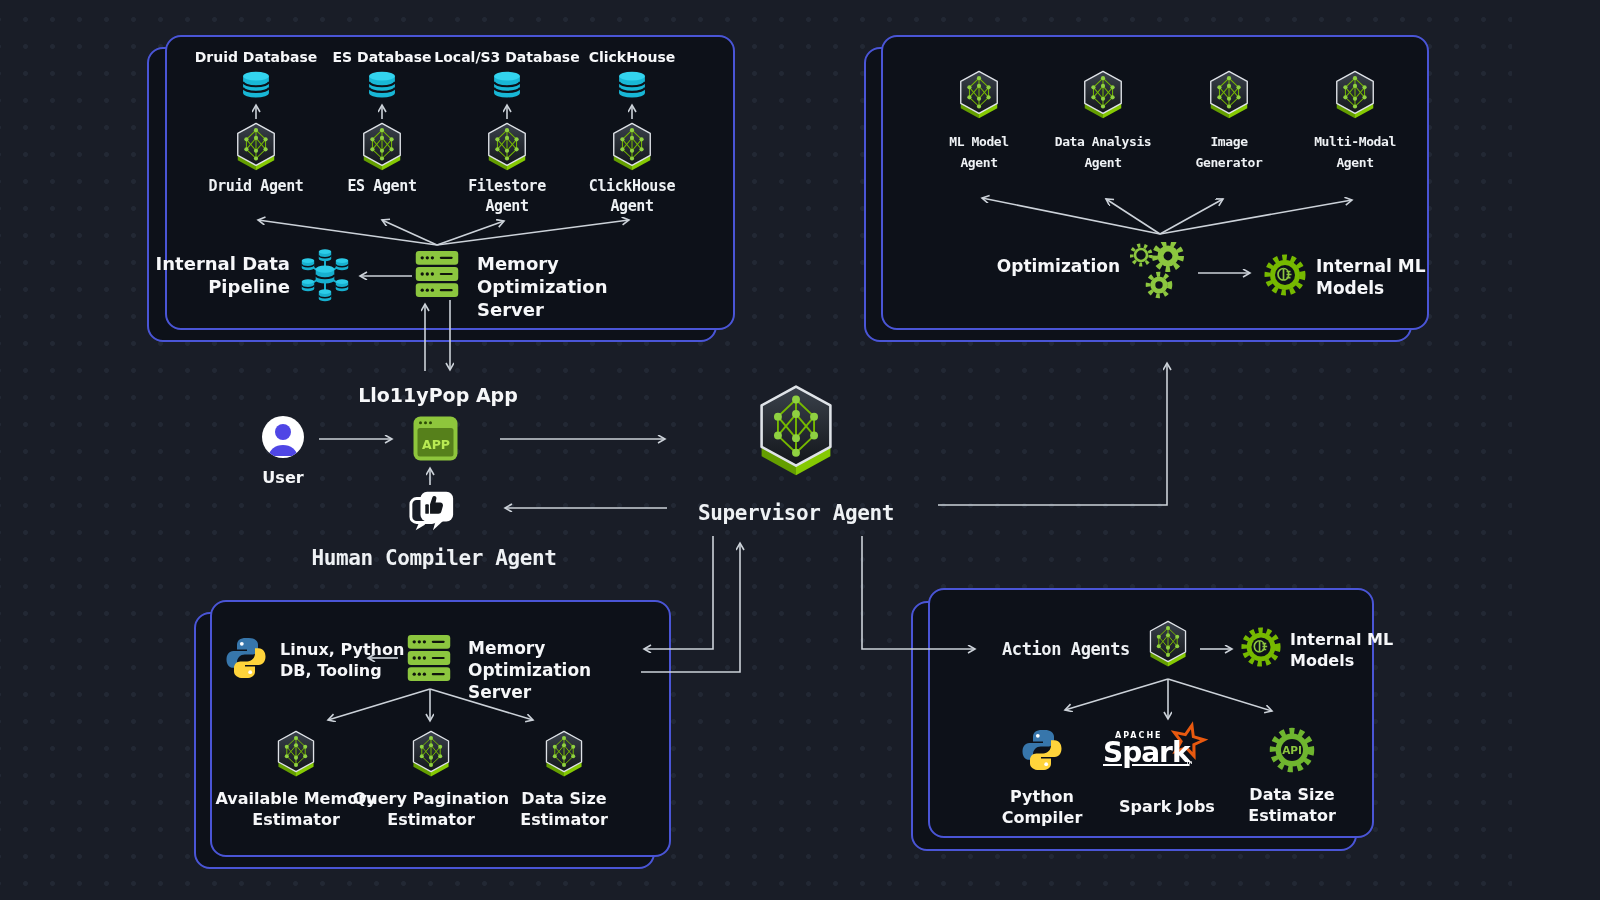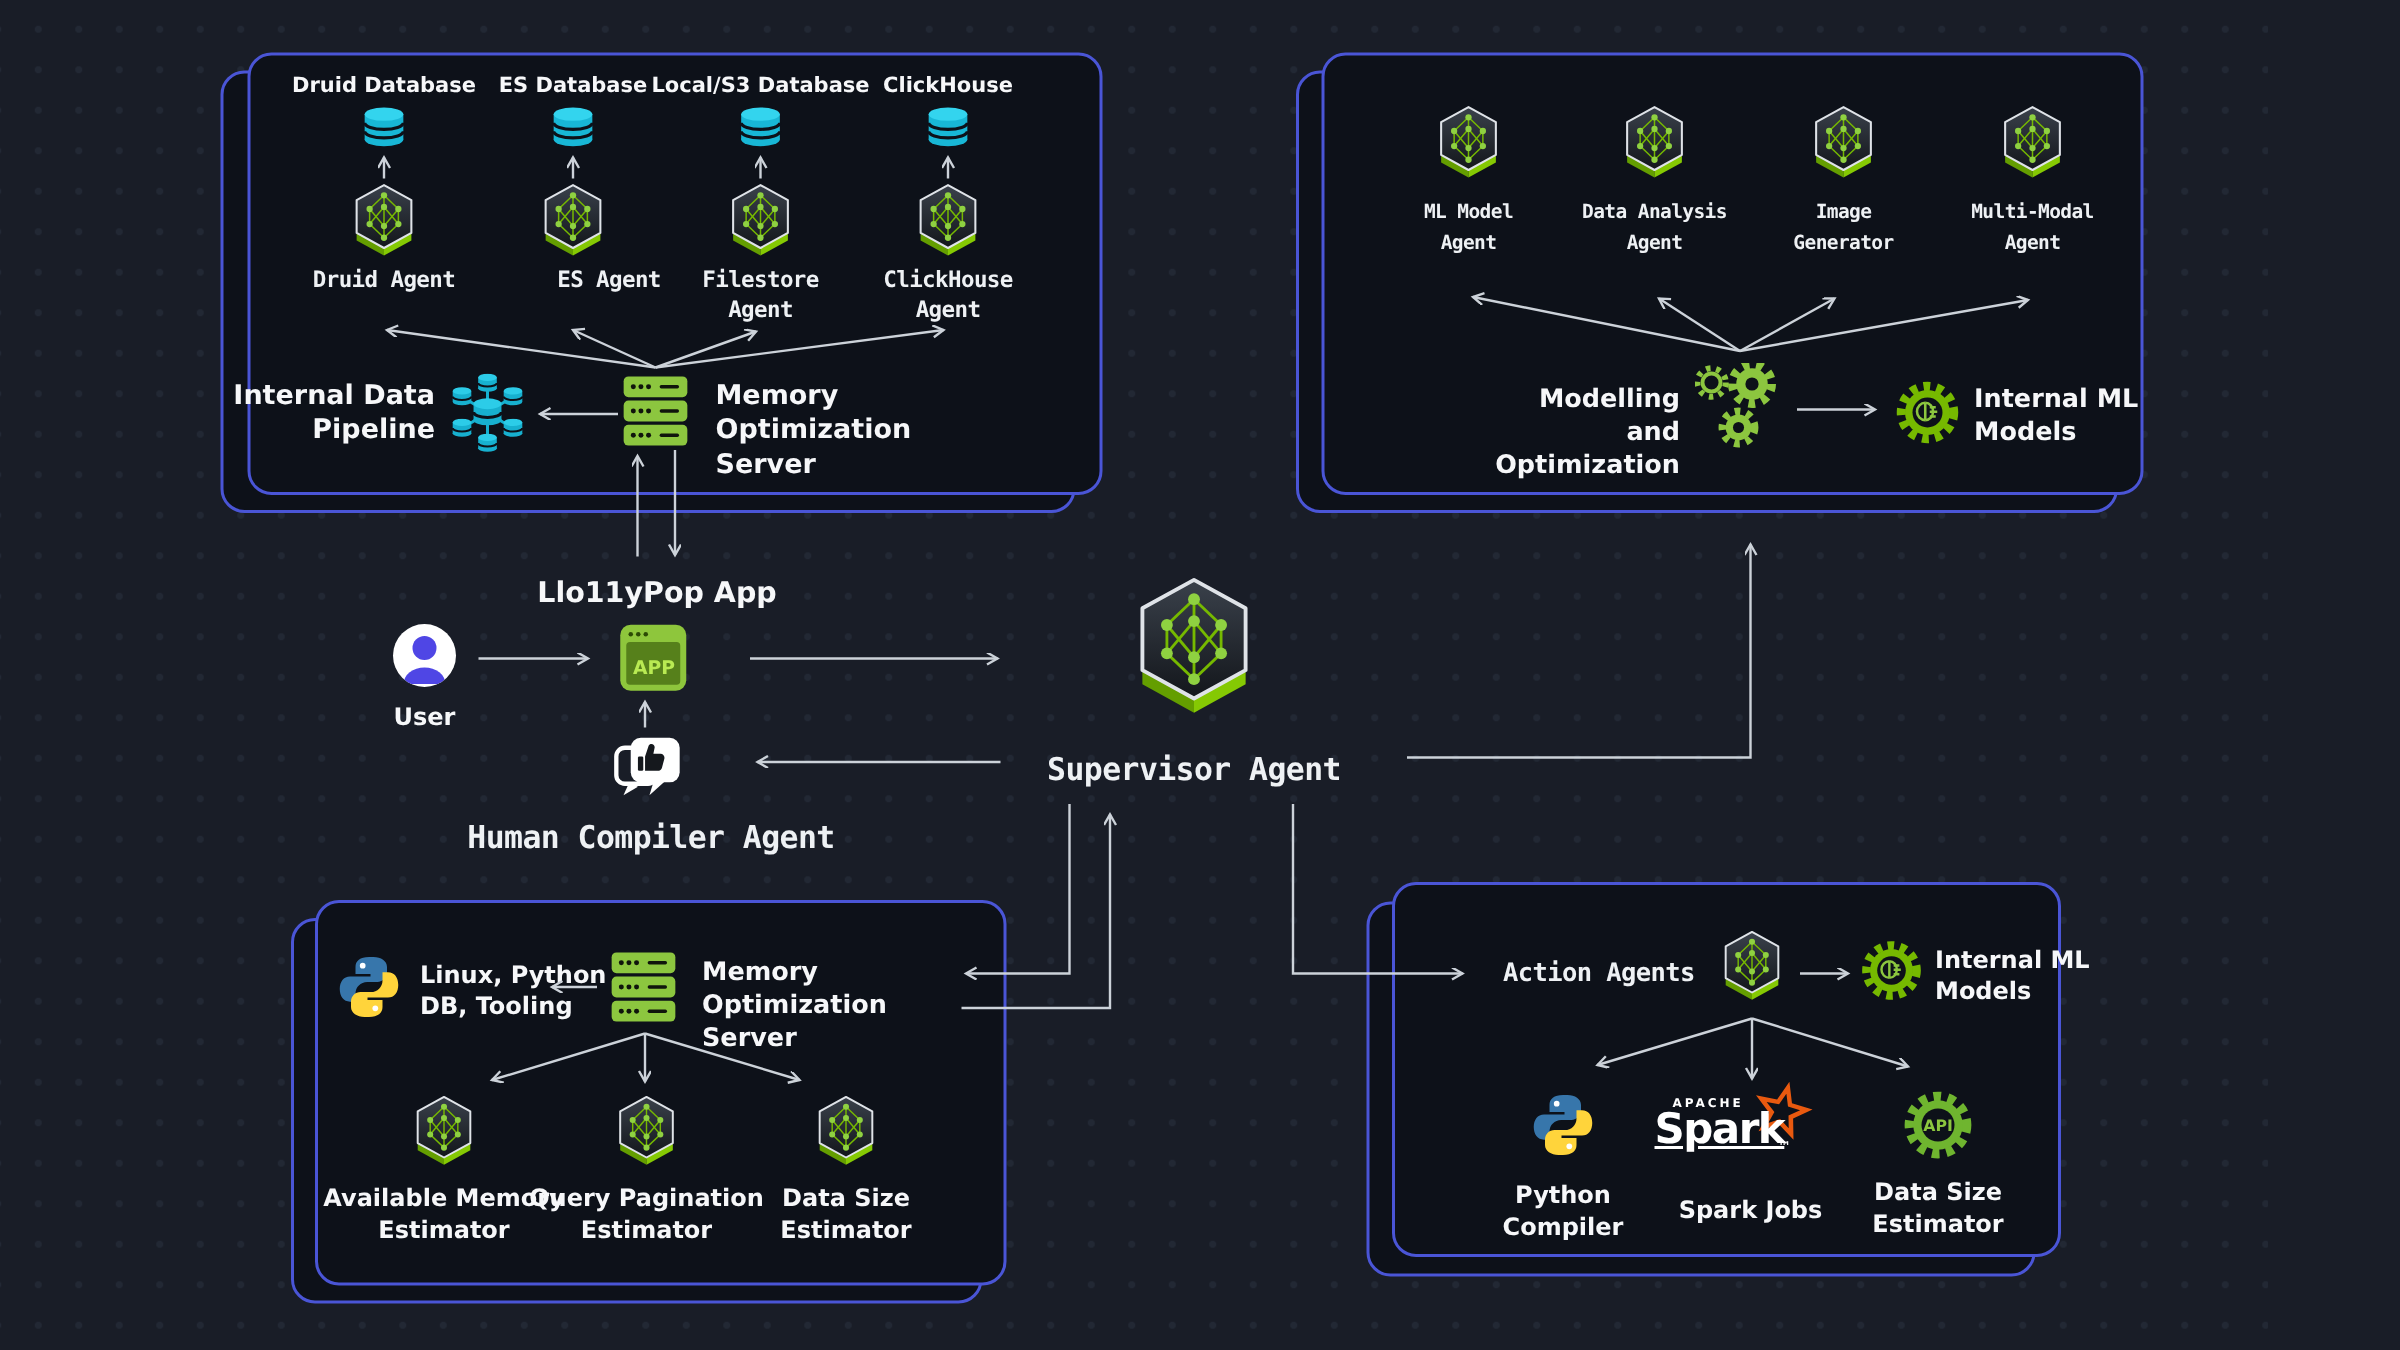--- a/index.html
+++ b/index.html
@@ -144,21 +144,21 @@
         <div></div>
     </div>
 
     <div class="abs content sans tc db-title" style="left:297px;top:49px;width:170px;">ES Database</div>
     <svg class="abs icon" style="left:366px;top:70px;" width="32" height="30">
         <use href="#db"></use>
       </svg>
     <svg class="abs icon" style="left:359px;top:122px;" width="46" height="52">
         <use href="#agent"></use>
       </svg>
-    <div class="abs content mono tc agent-label" style="left:290px;top:176px;width:184px;margin-left:24px;">
+    <div class="abs content mono tc agent-label" style="left:290px;top:176px;width:184px;">
       <div>ES Agent</div>
         <div></div>
     </div>
 
     <div class="abs content sans tc db-title" style="left:422px;top:49px;width:170px;">Local/S3 Database</div>
     <svg class="abs icon" style="left:491px;top:70px;" width="32" height="30">
         <use href="#db"></use>
       </svg>
     <svg class="abs icon" style="left:484px;top:122px;" width="46" height="52">
         <use href="#agent"></use>
@@ -233,21 +233,20 @@
         <div>Generator</div>
     </div>
     <svg class="abs icon" style="left:1332px;top:70px;" width="46" height="52">
         <use href="#agent"></use>
       </svg>
     <div class="abs content mono tc agent-label-lg" style="left:1260px;top:131px;width:190px;">
       <div>Multi-Modal</div>
         <div>Agent</div>
     </div>
     <div class="abs content sans tr row-label-md" style="left:985px;top:255px;width:135px;">
-      <div>Modelling and</div>
         <div>Optimization</div>
     </div>
     <svg class="abs icon" style="left:1130px;top:242px;" width="58" height="58" viewBox="0 0 58 58">
       <circle cx="11" cy="13" r="9.5" stroke="#8cc63f" stroke-width="4" fill="none" stroke-dasharray="3 3.8"></circle>
       <circle cx="11" cy="13" r="6" stroke="#8cc63f" stroke-width="2.6" fill="none"></circle>
       <circle cx="38" cy="14" r="13" stroke="#8cc63f" stroke-width="6" fill="none" stroke-dasharray="4.5 4.6"></circle>
       <circle cx="38" cy="14" r="10.5" fill="#8cc63f"></circle>
         <circle cx="38" cy="14" r="4.4" fill="#0d1119"></circle>
       <circle cx="29" cy="43" r="10.8" stroke="#8cc63f" stroke-width="5" fill="none" stroke-dasharray="3.8 4.2"></circle>
       <circle cx="29" cy="43" r="8.6" fill="#8cc63f"></circle>

